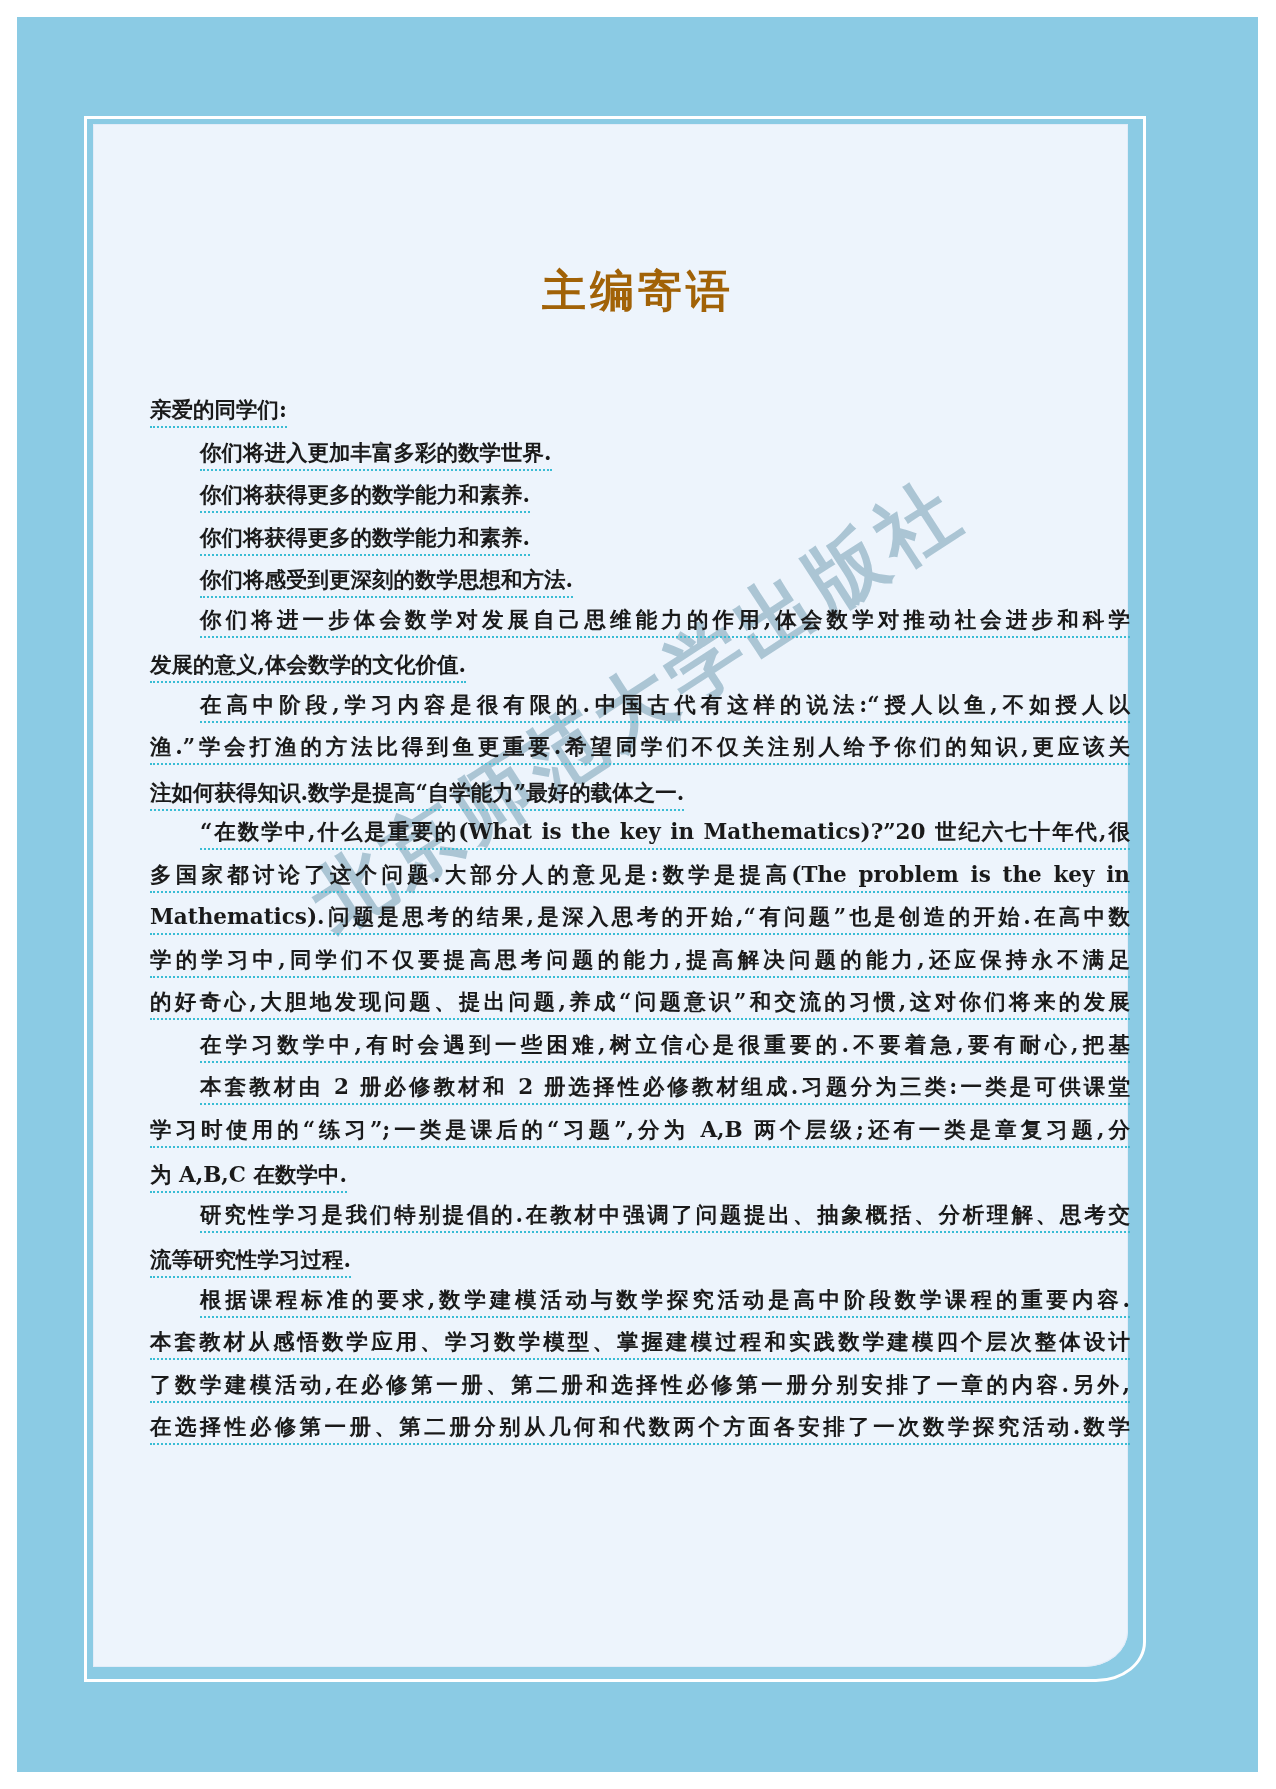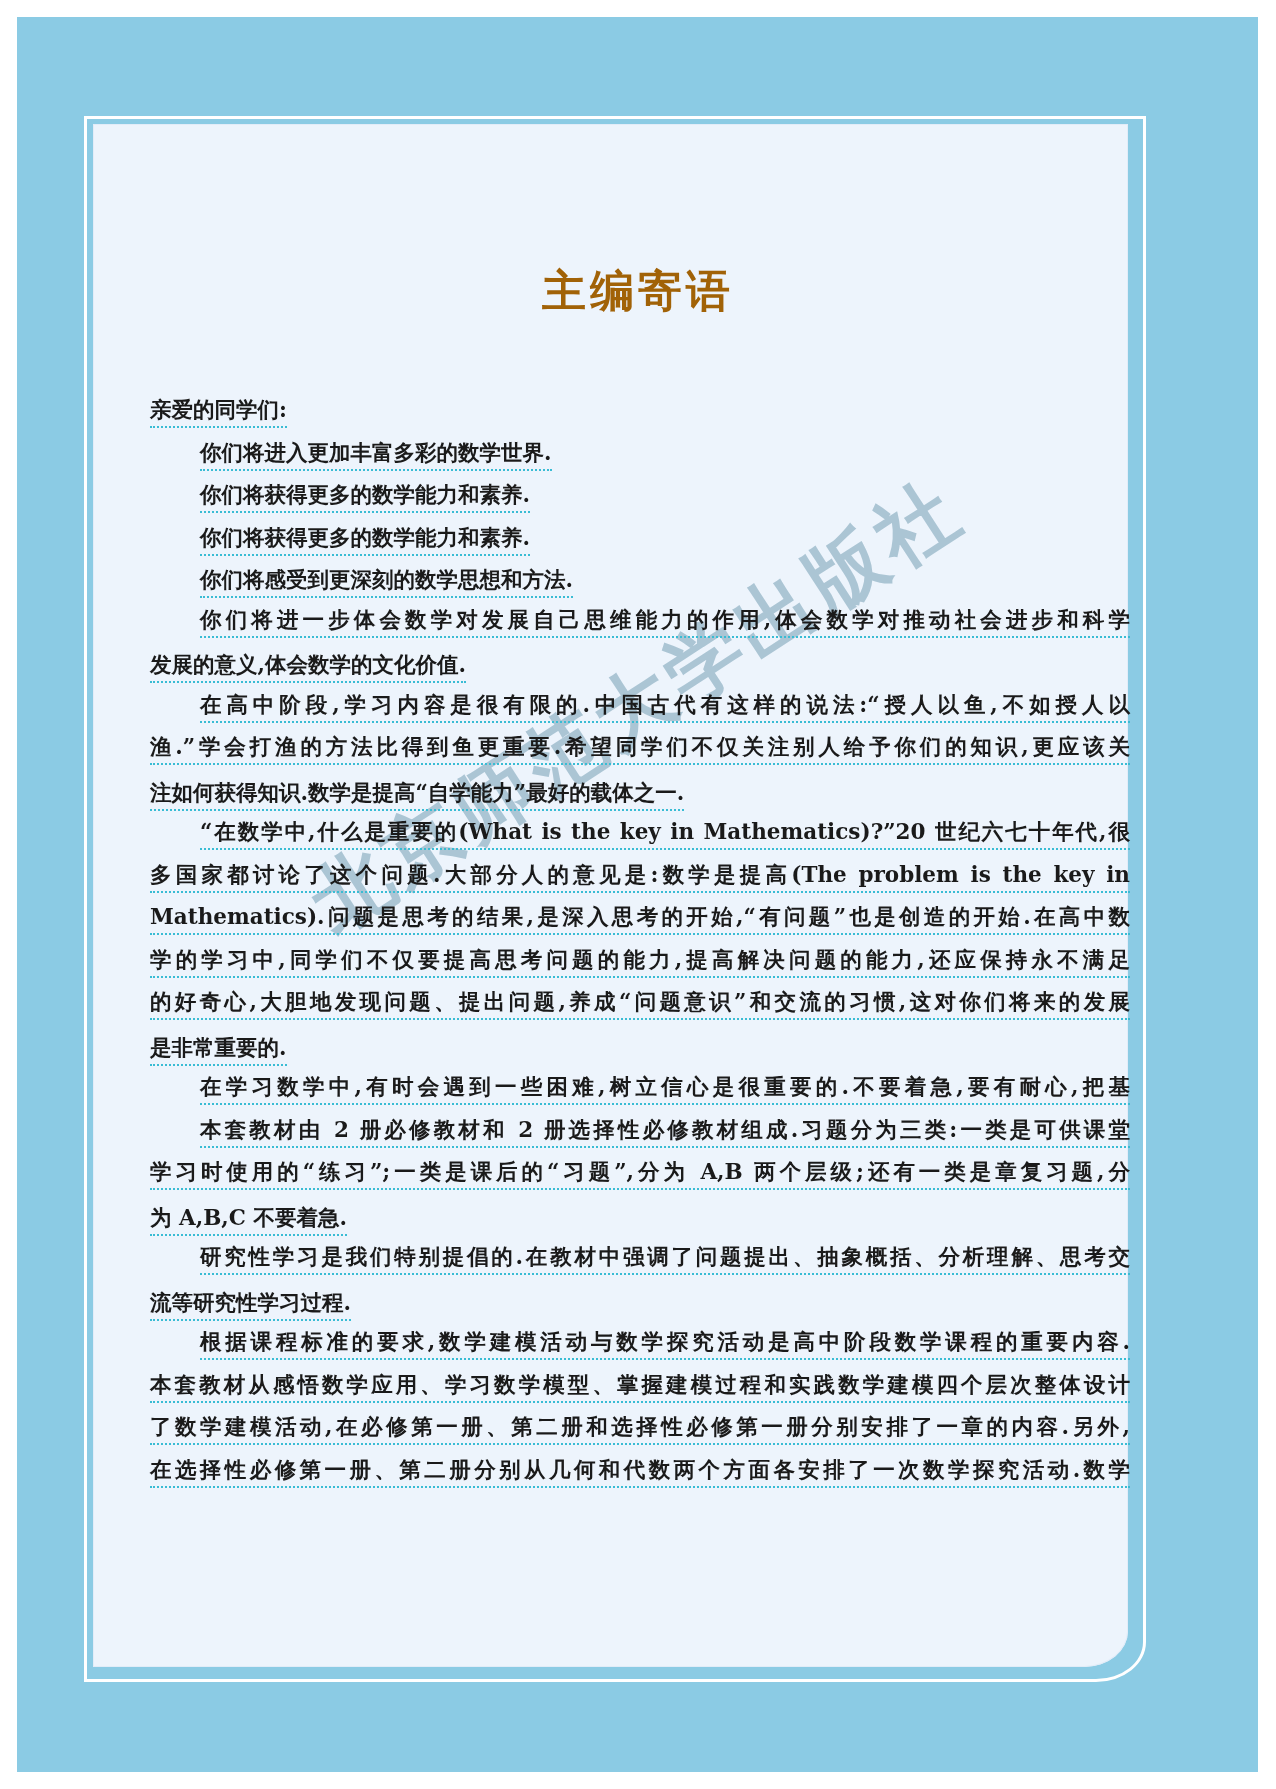--- a/index.html
+++ b/index.html
@@ -88,31 +88,30 @@
     </div>
     <div class="line justify">
       <span class="t">Mathematics).问题是思考的结果,是深入思考的开始,“有问题”也是创造的开始.在高中数</span>
     </div>
     <div class="line justify">
       <span class="t">学的学习中,同学们不仅要提高思考问题的能力,提高解决问题的能力,还应保持永不满足</span>
     </div>
     <div class="line justify">
       <span class="t">的好奇心,大胆地发现问题、提出问题,养成“问题意识”和交流的习惯,这对你们将来的发展</span>
     </div>
-    <div class="line"><span class="t">是非常重要的.</span></div>
     <div class="line indent justify">
       <span class="t">在学习数学中,有时会遇到一些困难,树立信心是很重要的.不要着急,要有耐心,把基</span>
     </div>
     <div class="line indent justify">
       <span class="t">本套教材由 2 册必修教材和 2 册选择性必修教材组成.习题分为三类:一类是可供课堂</span>
     </div>
     <div class="line justify">
       <span class="t">学习时使用的“练习”;一类是课后的“习题”,分为 A,B 两个层级;还有一类是章复习题,分</span>
     </div>
-    <div class="line"><span class="t">为 A,B,C 不要着急.</span></div>
+    <div class="line"><span class="t">为 A,B,C 在数学中.</span></div>
     <div class="line indent justify">
       <span class="t">研究性学习是我们特别提倡的.在教材中强调了问题提出、抽象概括、分析理解、思考交</span>
     </div>
     <div class="line"><span class="t">流等研究性学习过程.</span></div>
     <div class="line indent justify">
       <span class="t">根据课程标准的要求,数学建模活动与数学探究活动是高中阶段数学课程的重要内容.</span>
     </div>
     <div class="line justify">
       <span class="t">本套教材从感悟数学应用、学习数学模型、掌握建模过程和实践数学建模四个层次整体设计</span>
     </div>

